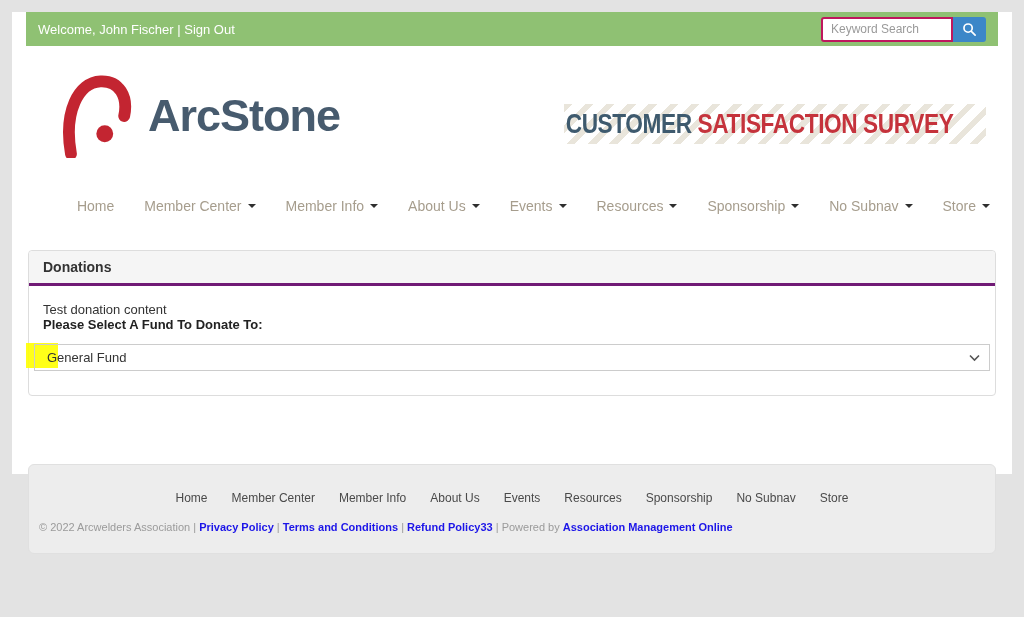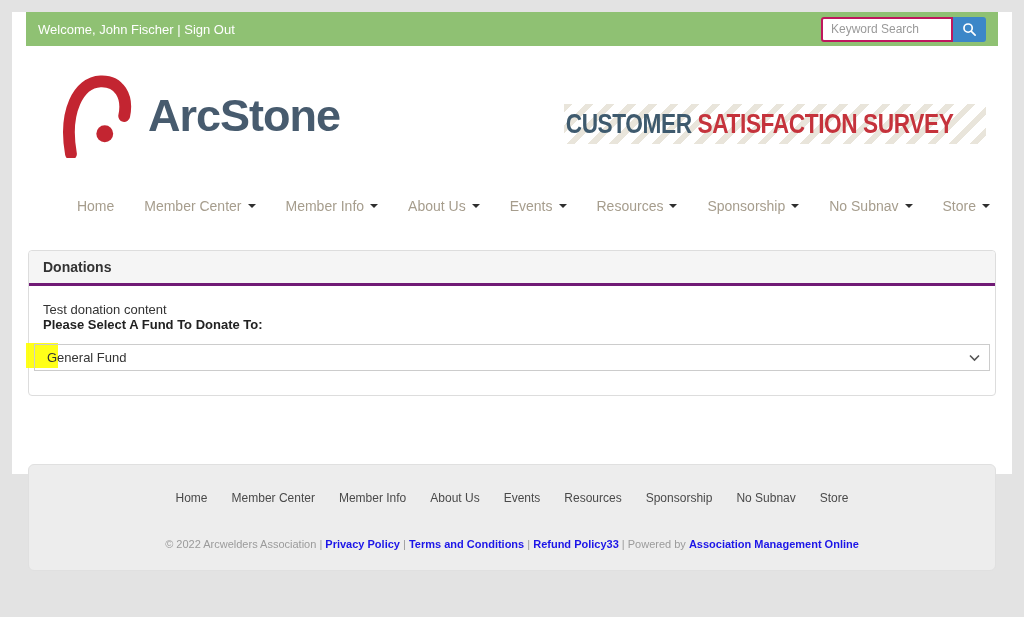--- a/index.html
+++ b/index.html
@@ -212,22 +212,21 @@
     justify-content: center;
     gap: 24px;
   }
   .footer-nav span {
     font-size: 12px;
     color: #4a4a4a;
     cursor: pointer;
     white-space: nowrap;
   }
   .copyright {
-    margin-top: 33px;
-    text-align: center;
+    margin-top: 16px;
     font-size: 11px;
     color: #9b9b9b;
   }
   .copyright a {
     color: #1c15e8;
     font-weight: 700;
     text-decoration: none;
     cursor: pointer;
   }
 </style>

